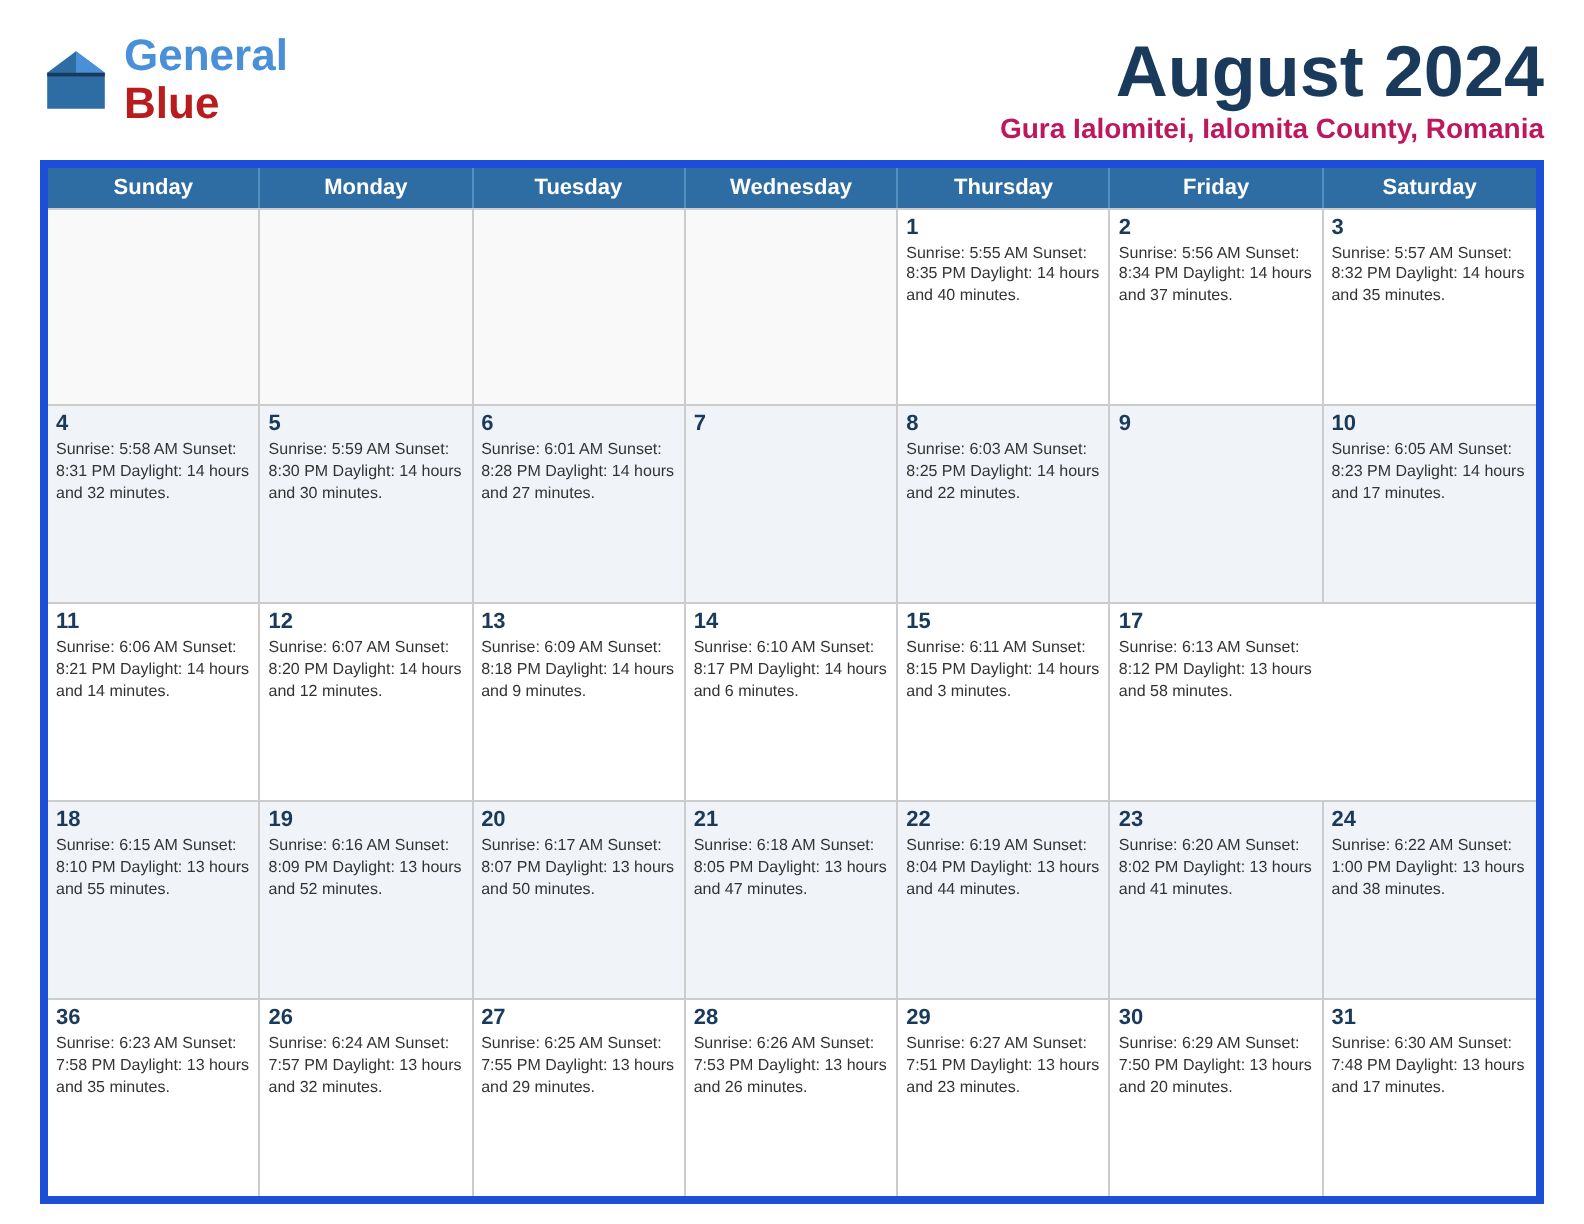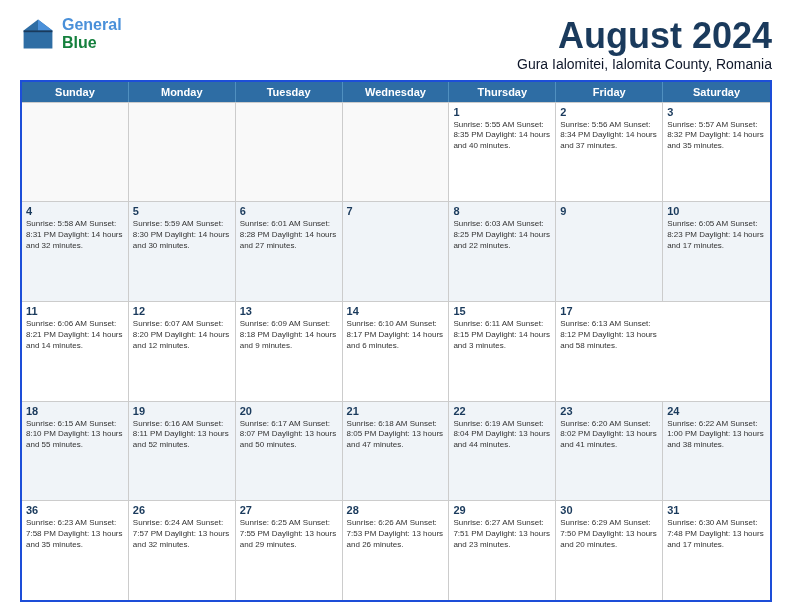--- a/index.html
+++ b/index.html
@@ -22,21 +22,21 @@
       align-items: flex-start;
       justify-content: space-between;
       margin-bottom: 8px;
     }
     .logo {
       display: flex;
       align-items: center;
       gap: 6px;
     }
     .logo-text {
-      font-size: 16px;
+      font-size: 22px;
       font-weight: bold;
       color: #1a3a5c;
       line-height: 1.1;
     }
     .logo-text span {
       color: #4a90d9;
     }
     .logo-icon {
       width: 36px;
       height: 36px;
@@ -45,28 +45,28 @@
       text-align: right;
     }
     .month-year {
       font-size: 36px;
       font-weight: bold;
       color: #1a3a5c;
       line-height: 1.1;
     }
     .location {
       font-size: 14px;
-      color: #0f172a;
-      font-weight: normal;
+      color: #be185d;
+      font-weight: bold;
     }
     .calendar {
       flex: 1;
       display: flex;
       flex-direction: column;
-      border: 2px solid #1d4ed8;
+      border: 4px solid #1d4ed8;
     }
     .cal-header-row {
       display: grid;
       grid-template-columns: repeat(7, 1fr);
       background: #2e6da4;
     }
     .cal-header-cell {
       color: #fff;
       font-size: 11px;
       font-weight: bold;
@@ -116,21 +116,21 @@
 <div class="page">
   <div class="header">
     <div class="logo">
       <svg class="logo-icon" viewBox="0 0 40 40">
         <polygon points="20,4 36,16 36,36 4,36 4,16" fill="#2e6da4"></polygon>
         <polygon points="20,4 36,16 20,16" fill="#4a90d9"></polygon>
         <rect x="4" y="16" width="32" height="2" fill="#1a3a5c"></rect>
       </svg>
       <div class="logo-text">
         <span>General</span><br>
-        <span style="color:#15803d">Blue</span>
+        <span style="color:#b91c1c">Blue</span>
       </div>
     </div>
     <div class="title-block">
       <div class="month-year">August 2024</div>
       <div class="location">Gura Ialomitei, Ialomita County, Romania</div>
     </div>
   </div>
 
   <div class="calendar">
     <div class="cal-header-row">
@@ -246,21 +246,21 @@
         <div class="cal-row">
           <div class="cal-cell shaded">
             <span class="day-num">18</span>
             <div class="cell-text">Sunrise: 6:15 AM
 Sunset: 8:10 PM
 Daylight: 13 hours and 55 minutes.</div>
           </div>
           <div class="cal-cell shaded">
             <span class="day-num">19</span>
             <div class="cell-text">Sunrise: 6:16 AM
-Sunset: 8:11 PM
+Sunset: 8:09 PM
 Daylight: 13 hours and 52 minutes.</div>
           </div>
           <div class="cal-cell shaded">
             <span class="day-num">20</span>
             <div class="cell-text">Sunrise: 6:17 AM
 Sunset: 8:07 PM
 Daylight: 13 hours and 50 minutes.</div>
           </div>
           <div class="cal-cell shaded">
             <span class="day-num">21</span>

